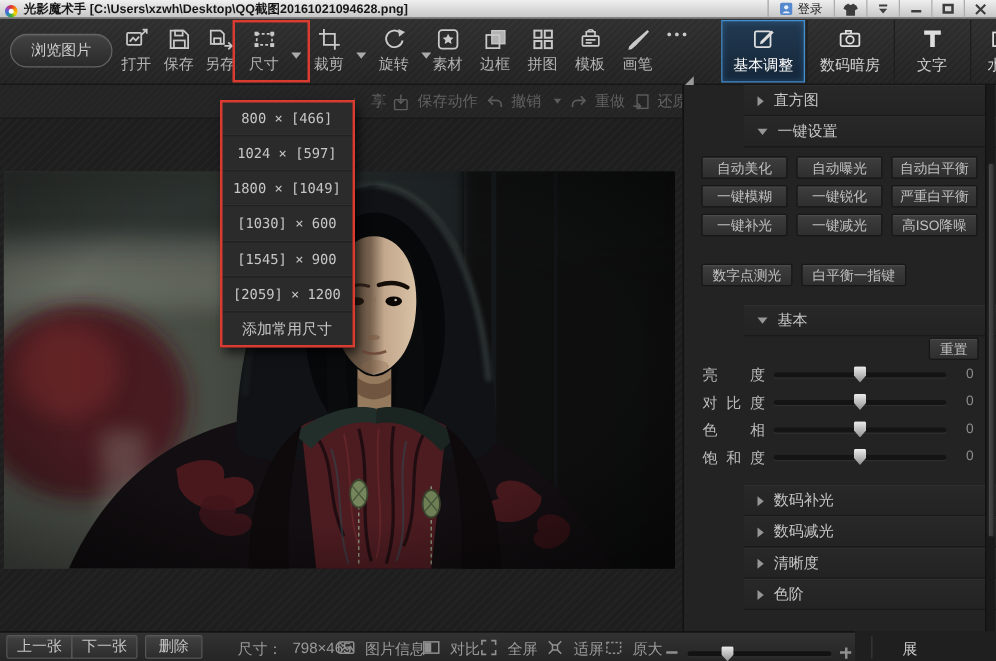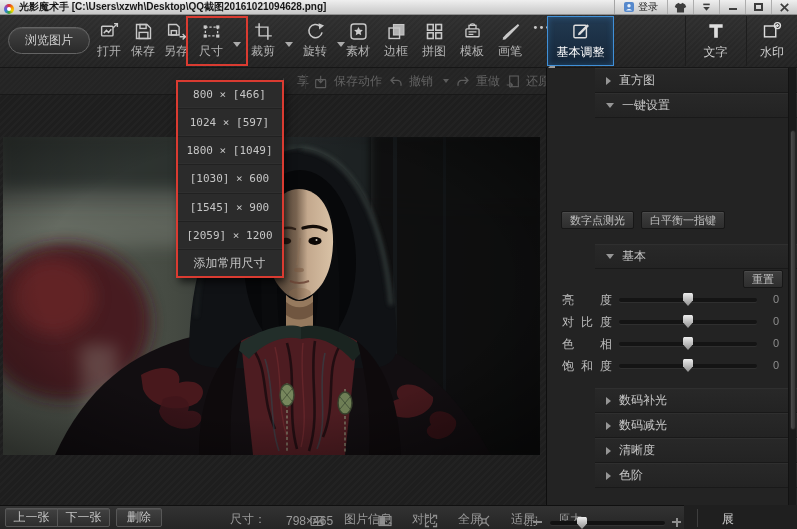--- a/index.html
+++ b/index.html
@@ -31,21 +31,21 @@
     border:1px solid #646464;background:linear-gradient(#424242,#2a2a2a);color:#d0d0d0;font-size:12px;
     display:flex;align-items:center;justify-content:center;box-shadow:inset 0 1px 0 rgba(255,255,255,.08);}
   .tool{position:absolute;top:6px;width:44px;margin-left:-22px;display:flex;flex-direction:column;align-items:center;gap:2px;}
   .tool .ticon{width:21px;height:21px;color:#c9c9c9;}
   .tlabel{font-size:12px;color:#b4b4b4;white-space:nowrap;line-height:14px;}
   .tcaret{position:absolute;top:27px;width:0;height:0;margin-left:-4px;
     border-left:4px solid transparent;border-right:4px solid transparent;border-top:5px solid #ababab;}
   .corner-tri{position:absolute;left:548px;top:46px;width:0;height:0;
     border-left:7px solid transparent;border-bottom:7px solid #9a9a9a;}
   
-  .tab{position:absolute;top:1px;height:50px;display:flex;flex-direction:column;align-items:center;justify-content:center;gap:3px;border-left:1px solid #1d1d1d;}
+  .tab{position:absolute;top:1px;height:50px;display:flex;flex-direction:column;align-items:center;justify-content:center;gap:3px;border-left:1px solid #1d1d1d;margin-left:30px;}
   .tab .ticon{width:20px;height:20px;color:#dedede;}
   .tab-label{font-size:12px;color:#d2d2d2;white-space:nowrap;}
   .tab.active{border:1px solid #4090d8;background:linear-gradient(#223a52,#152638);box-shadow:inset 0 0 6px rgba(64,144,216,.35);}
   .tab.active .tab-label{color:#fff;}
 
   
   .actionbar{position:absolute;left:0;top:68px;width:546px;height:27px;background:#242424;
     border-bottom:1px solid #181818;
     background-image:repeating-linear-gradient(135deg,rgba(255,255,255,.012) 0 2px,rgba(0,0,0,0) 2px 4px);}
   .ab-item{position:absolute;top:5px;display:flex;align-items:center;gap:5px;color:#616161;font-size:12px;white-space:nowrap;}
@@ -86,21 +86,21 @@
   .pscroll{position:absolute;left:241px;top:0;width:8px;height:437px;background:#1a1a1a;border-left:1px solid #121212;}
   .pthumb{position:absolute;left:1px;top:62px;width:6px;height:300px;border-radius:3px;
     background:linear-gradient(90deg,#4a4a4a,#353535);border:1px solid #242424;}
 
   
   .statusbar{position:absolute;left:0;top:505px;width:684px;height:24px;
     background:linear-gradient(#323232,#252525);border-top:1px solid #101010;z-index:20;}
   .sb-btn{position:absolute;top:2px;height:19px;border:1px solid #575757;border-radius:2px;
     background:linear-gradient(#414141,#2d2d2d);color:#c5c5c5;font-size:12px;
     display:flex;align-items:center;justify-content:center;box-shadow:inset 0 1px 0 rgba(255,255,255,.07);}
-  .sb-item{position:absolute;top:5px;display:flex;align-items:flex-end;gap:20px;color:#9b9b9b;font-size:12px;white-space:nowrap;margin-left:40px;}
+  .sb-item{position:absolute;top:5px;display:flex;align-items:flex-start;gap:8px;color:#9b9b9b;font-size:12px;white-space:nowrap;}
   .sb-item .sicon{width:14px;height:14px;color:#8f8f8f;}
   .zoom-minus{position:absolute;left:533px;top:15px;width:9px;height:2px;background:#8f8f8f;}
   .zoom-track{position:absolute;left:550px;top:15px;width:115px;height:4px;background:#121212;border-radius:2px;box-shadow:0 1px 0 rgba(255,255,255,.06);}
   .zoom-thumb{position:absolute;left:27px;top:-4px;width:10px;height:12px;background:linear-gradient(#ededed,#8f8f8f);
     clip-path:polygon(0 10%,10% 0,90% 0,100% 10%,100% 55%,50% 100%,0 55%);}
   .zoom-plus1{position:absolute;left:672px;top:15px;width:9px;height:2px;background:#8f8f8f;}
   .zoom-plus2{position:absolute;left:675.5px;top:11.5px;width:2px;height:9px;background:#8f8f8f;}
   .sb-div{position:absolute;left:697px;top:3px;width:1px;height:18px;background:#141414;border-right:1px solid #3e3e3e;}
   .expand{position:absolute;left:708px;top:5px;display:flex;align-items:center;gap:6px;color:#cdcdcd;font-size:12px;}
   .expand .tri-d{border-top-color:#b8b8b8;}
@@ -404,20 +404,26 @@
           <use href="#i-dots"></use>
         </svg>
     </div>
     <span class="corner-tri"></span>
 
     <div class="tab active" style="left:547px;width:67px">
       <svg class="ticon">
           <use href="#i-edit"></use>
         </svg>
       <span class="tab-label">基本调整</span>
+    </div>
+    <div class="tab" style="left:615px;width:69px">
+      <svg class="ticon">
+          <use href="#i-camera"></use>
+        </svg>
+      <span class="tab-label">数码暗房</span>
     </div>
     <div class="tab" style="left:685px;width:60px">
       <svg class="ticon">
           <use href="#i-textT"></use>
         </svg>
       <span class="tab-label">文字</span>
     </div>
     <div class="tab" style="left:746px;width:51px">
       <svg class="ticon">
           <use href="#i-watermark"></use>
@@ -545,20 +551,31 @@
 
   <div class="panel">
     <div class="sect-h" style="top:0">
       <span class="tri-r"></span>
       <span>直方图</span>
     </div>
     <div class="sect-h" style="top:25px">
       <span class="tri-d"></span>
       <span>一键设置</span>
     </div>
+    <div class="okgrid">
+      <div class="pbtn">自动美化</div>
+      <div class="pbtn">自动曝光</div>
+      <div class="pbtn">自动白平衡</div>
+      <div class="pbtn">一键模糊</div>
+      <div class="pbtn">一键锐化</div>
+      <div class="pbtn">严重白平衡</div>
+      <div class="pbtn">一键补光</div>
+      <div class="pbtn">一键减光</div>
+      <div class="pbtn">高ISO降噪</div>
+    </div>
     <div class="meter">
       <div class="pbtn">数字点测光</div>
       <div class="pbtn">白平衡一指键</div>
     </div>
     <div class="sect-h" style="top:176px">
       <span class="tri-d"></span>
       <span>基本</span>
     </div>
     <div class="pbtn reset-btn">重置</div>
 

